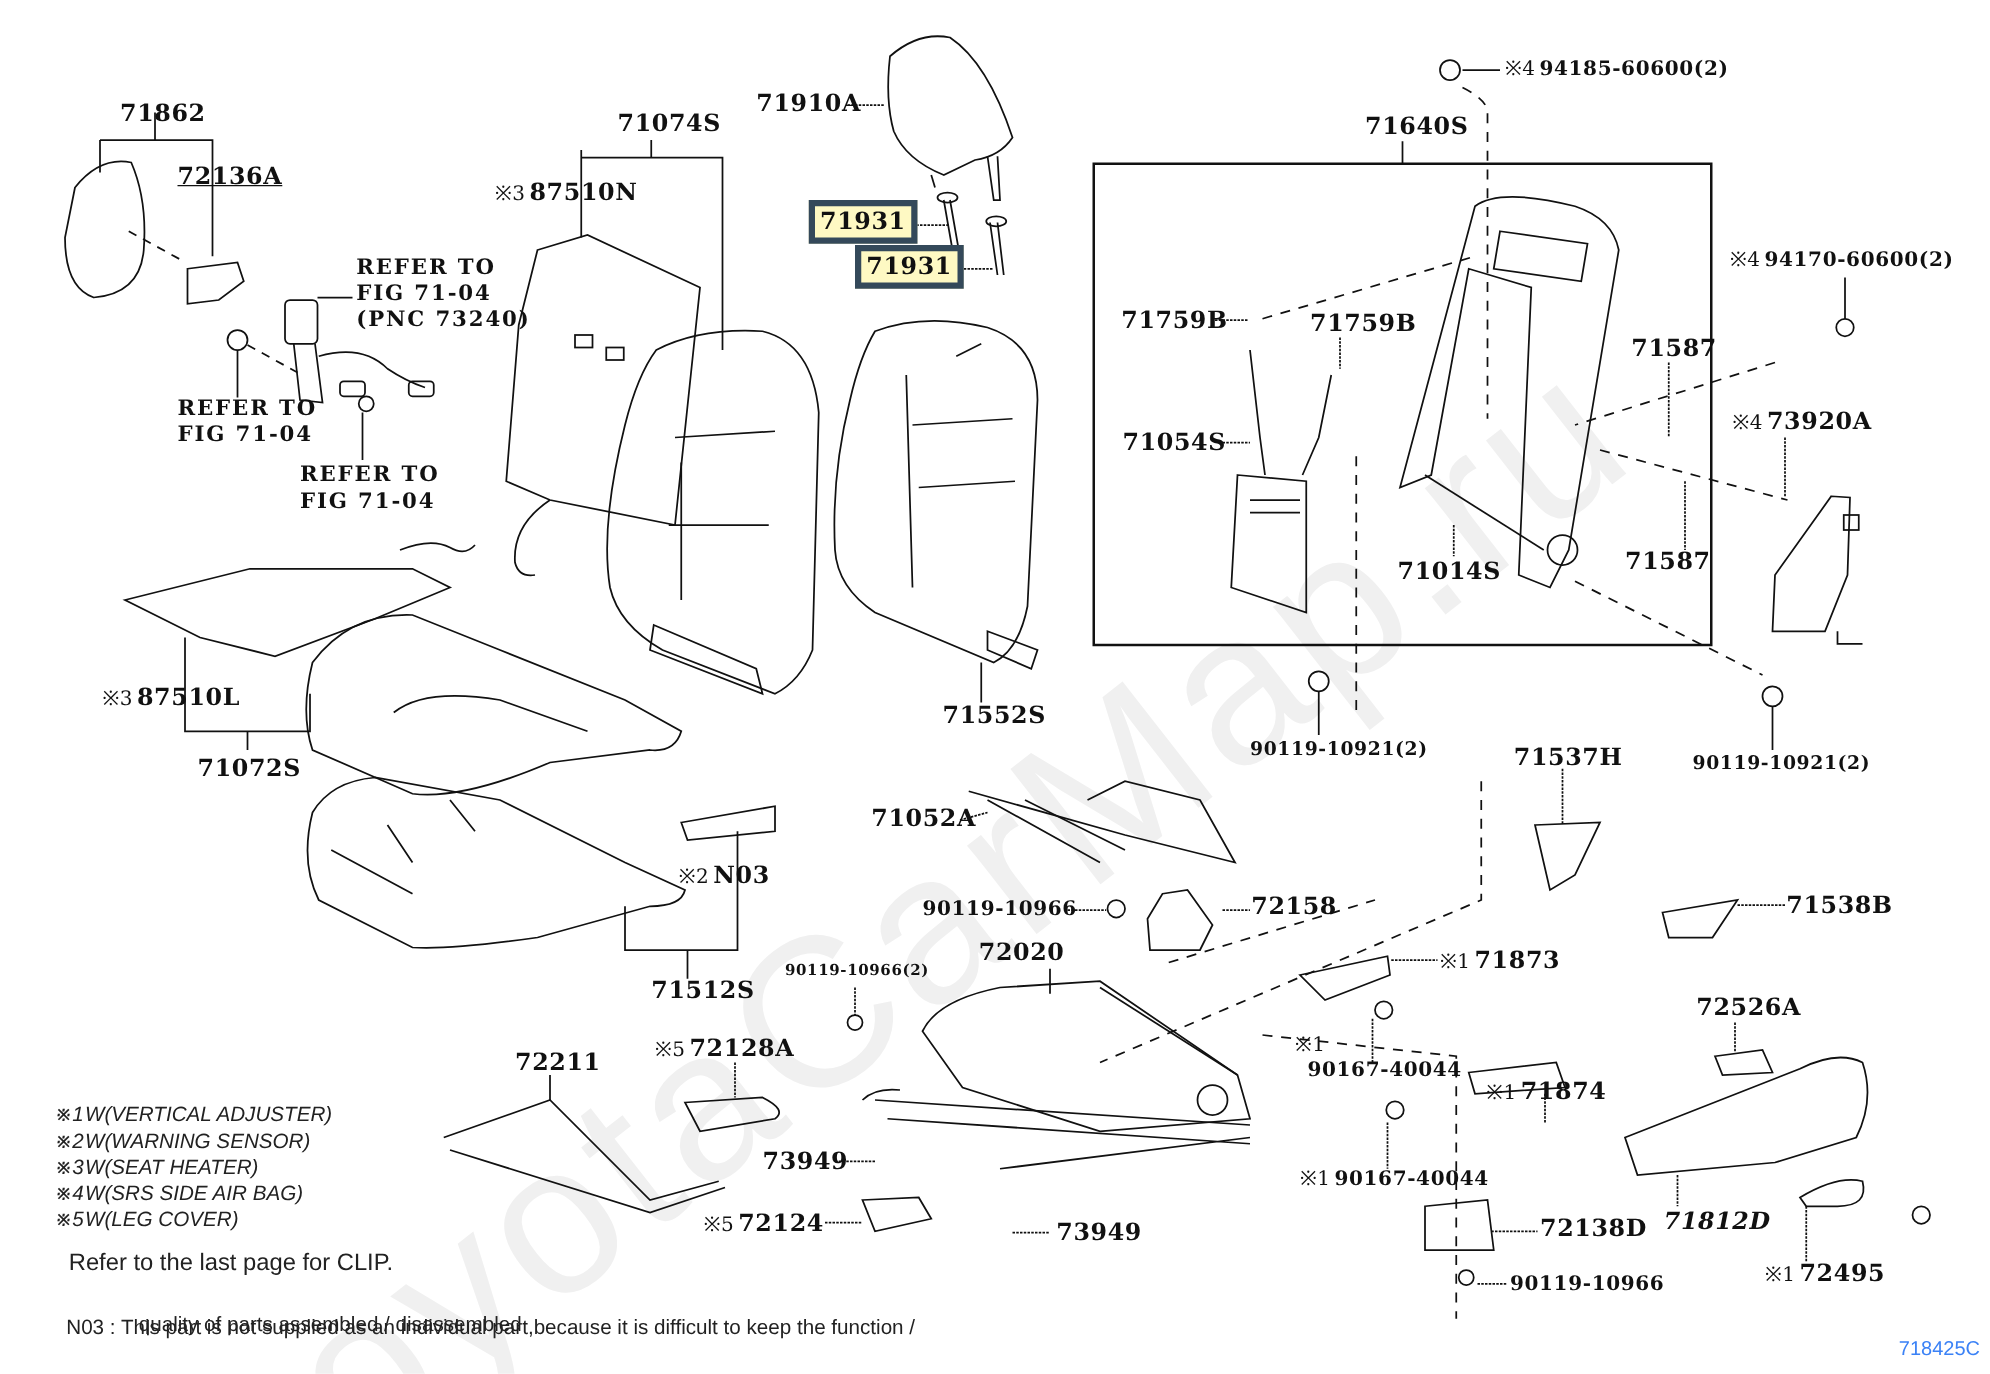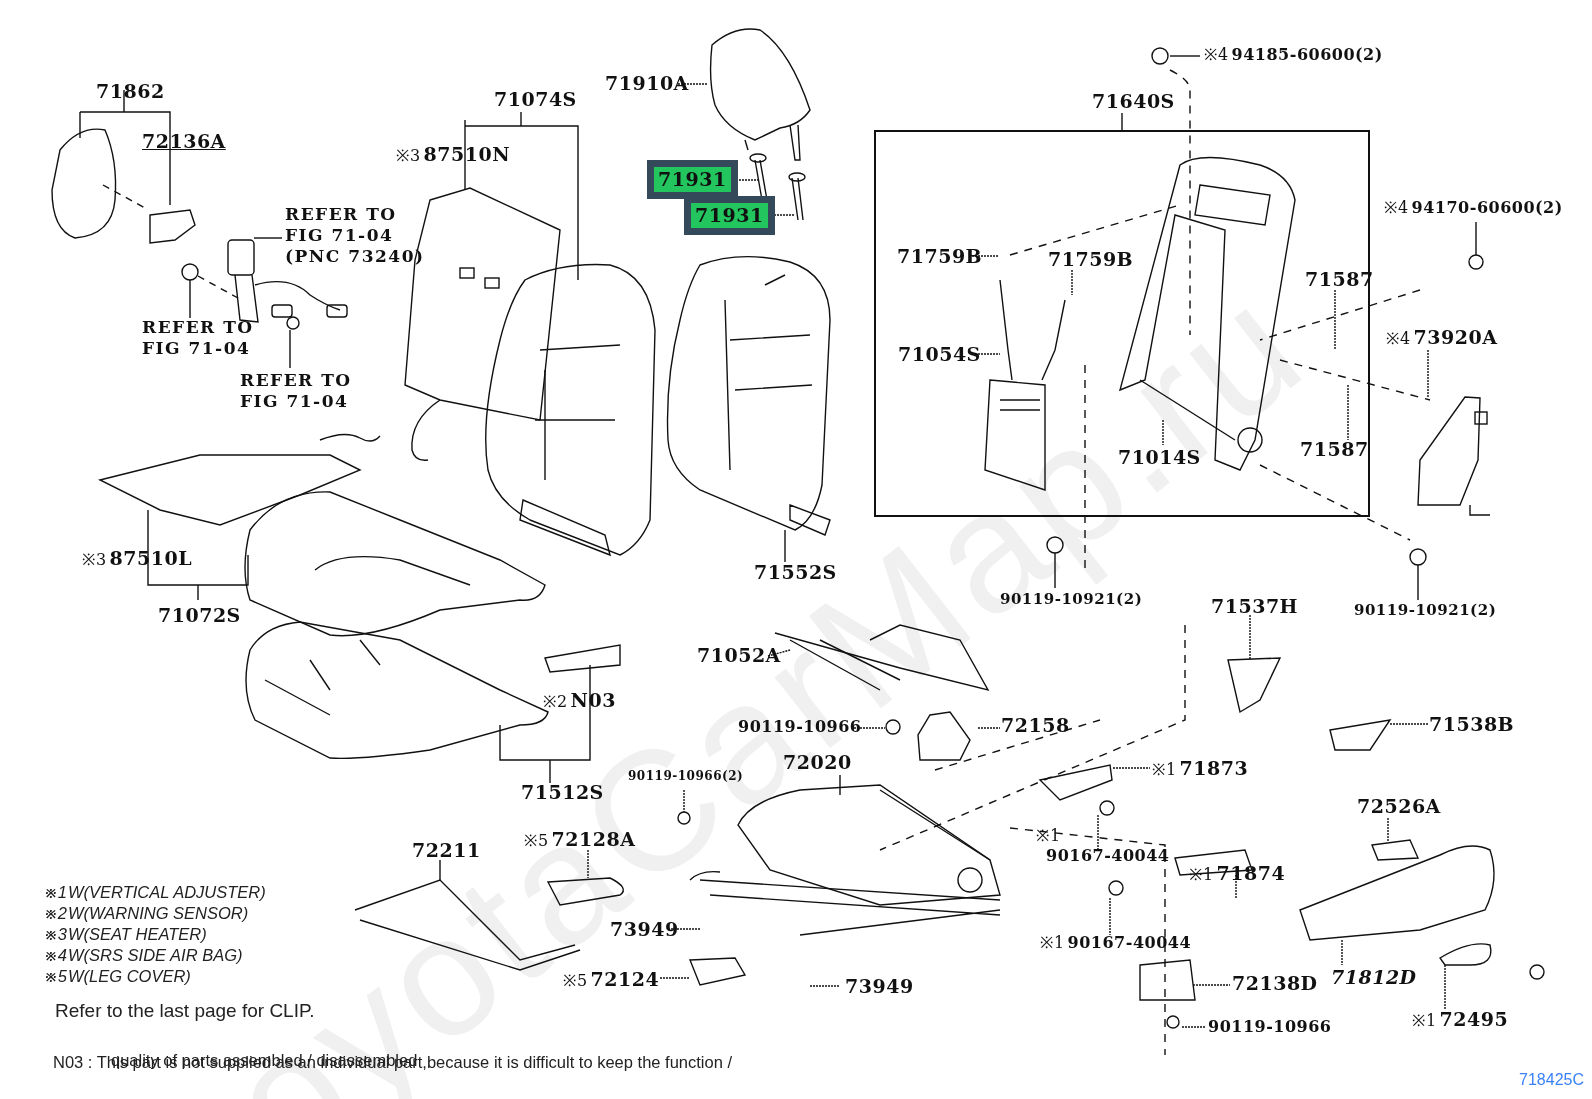--- a/index.html
+++ b/index.html
@@ -1,21 +1,21 @@
 <!DOCTYPE html>
 <html><head>
 <meta charset="utf-8">
 <style>
   html, body { margin:0; padding:0; background:#fff; }
   body { width:1592px; height:1099px; position:relative; overflow:hidden; font-family:"DejaVu Sans Mono","Liberation Mono",monospace; color:#111; }
   #canvas { position:absolute; left:0; top:0; width:1592px; height:1099px; }
   .lbl { position:absolute; font-family:"DejaVu Serif","Liberation Serif",serif; font-weight:bold; font-size:19px; letter-spacing:0.5px; white-space:nowrap; line-height:1; color:#111; }
   .lbl .mark { font-weight:normal; font-size:16px; margin-right:3px; }
   .ref { position:absolute; font-family:"DejaVu Serif","Liberation Serif",serif; font-weight:bold; font-size:17px; letter-spacing:1.5px; line-height:21px; white-space:pre; color:#111; }
-  .boxed { border:7px solid #15803d; background:#22c55e; padding:3px 4px; }
+  .boxed { border:5px solid #15803d; background:#fef9c3; padding:3px 4px; }
   .legend { position:absolute; left:44px; top:882px; font-family:"Liberation Sans","DejaVu Sans",sans-serif; font-size:16.5px; line-height:21px; color:#222;font-style:italic; }
   .legend .row span.k { display:inline-block; width:24px; }
   .note { position:absolute; font-family:"Liberation Sans","DejaVu Sans",sans-serif; font-size:16.5px; color:#222; white-space:nowrap; }
   .figid { position:absolute; right:8px; bottom:10px; font-family:"Liberation Sans","DejaVu Sans",sans-serif; font-size:16px; color:#3b82f6; }
   .wm { position:absolute; font-family:"Liberation Sans","DejaVu Sans",sans-serif; font-size:170px; color:#f0f0f0; transform:rotate(-38deg); transform-origin:left top; left:150px; top:1080px; white-space:nowrap; letter-spacing:6px; pointer-events:none; }
 </style>
 </head>
 <body>
 
 <div class="wm">toyotaCarMap.ru</div>

